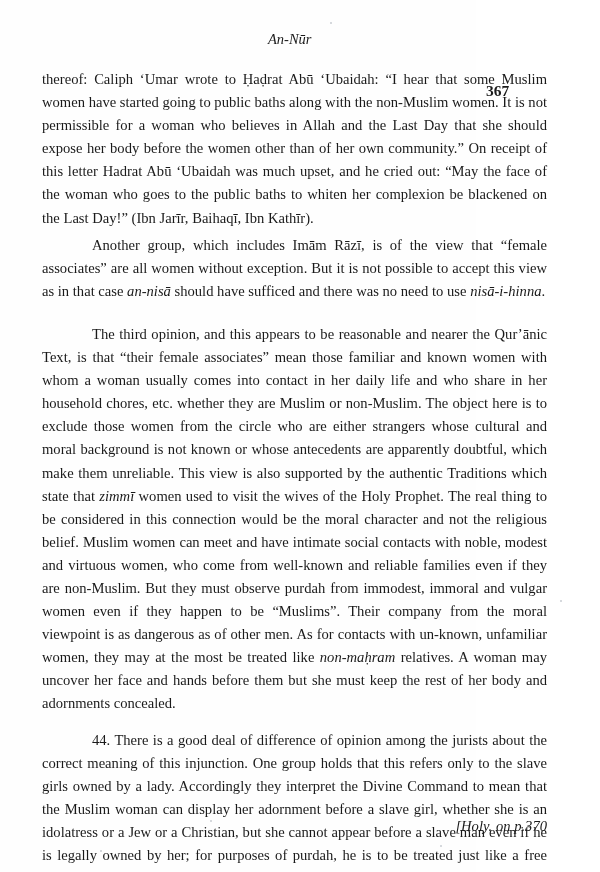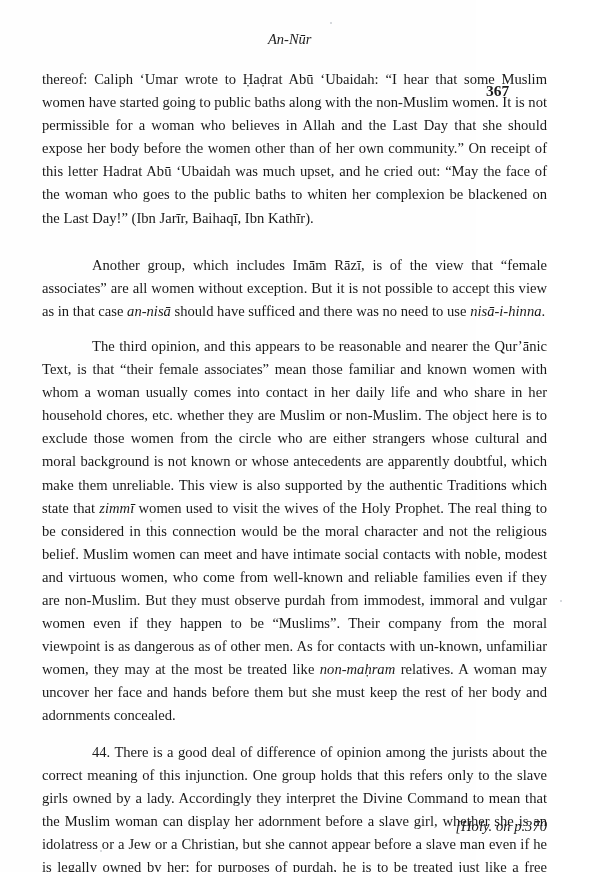--- a/index.html
+++ b/index.html
@@ -52,22 +52,22 @@
     line-height: 23.1px;
     text-align: justify;
   }
   .para {
     margin: 0;
     text-align: justify;
   }
   .para.indent {
     text-indent: 50px;
   }
-  .gap-1 { margin-top: 24px; }
-  .gap-2 { margin-top: 12px; }
+  .gap-1 { margin-top: 4px; }
+  .gap-2 { margin-top: 20px; }
   .gap-3 { margin-top: 13px; }
   .continued {
     position: absolute;
     top: 818px;
     left: 0;
     width: 547px;
     text-align: right;
     font-style: italic;
     font-size: 14.6px;
   }

